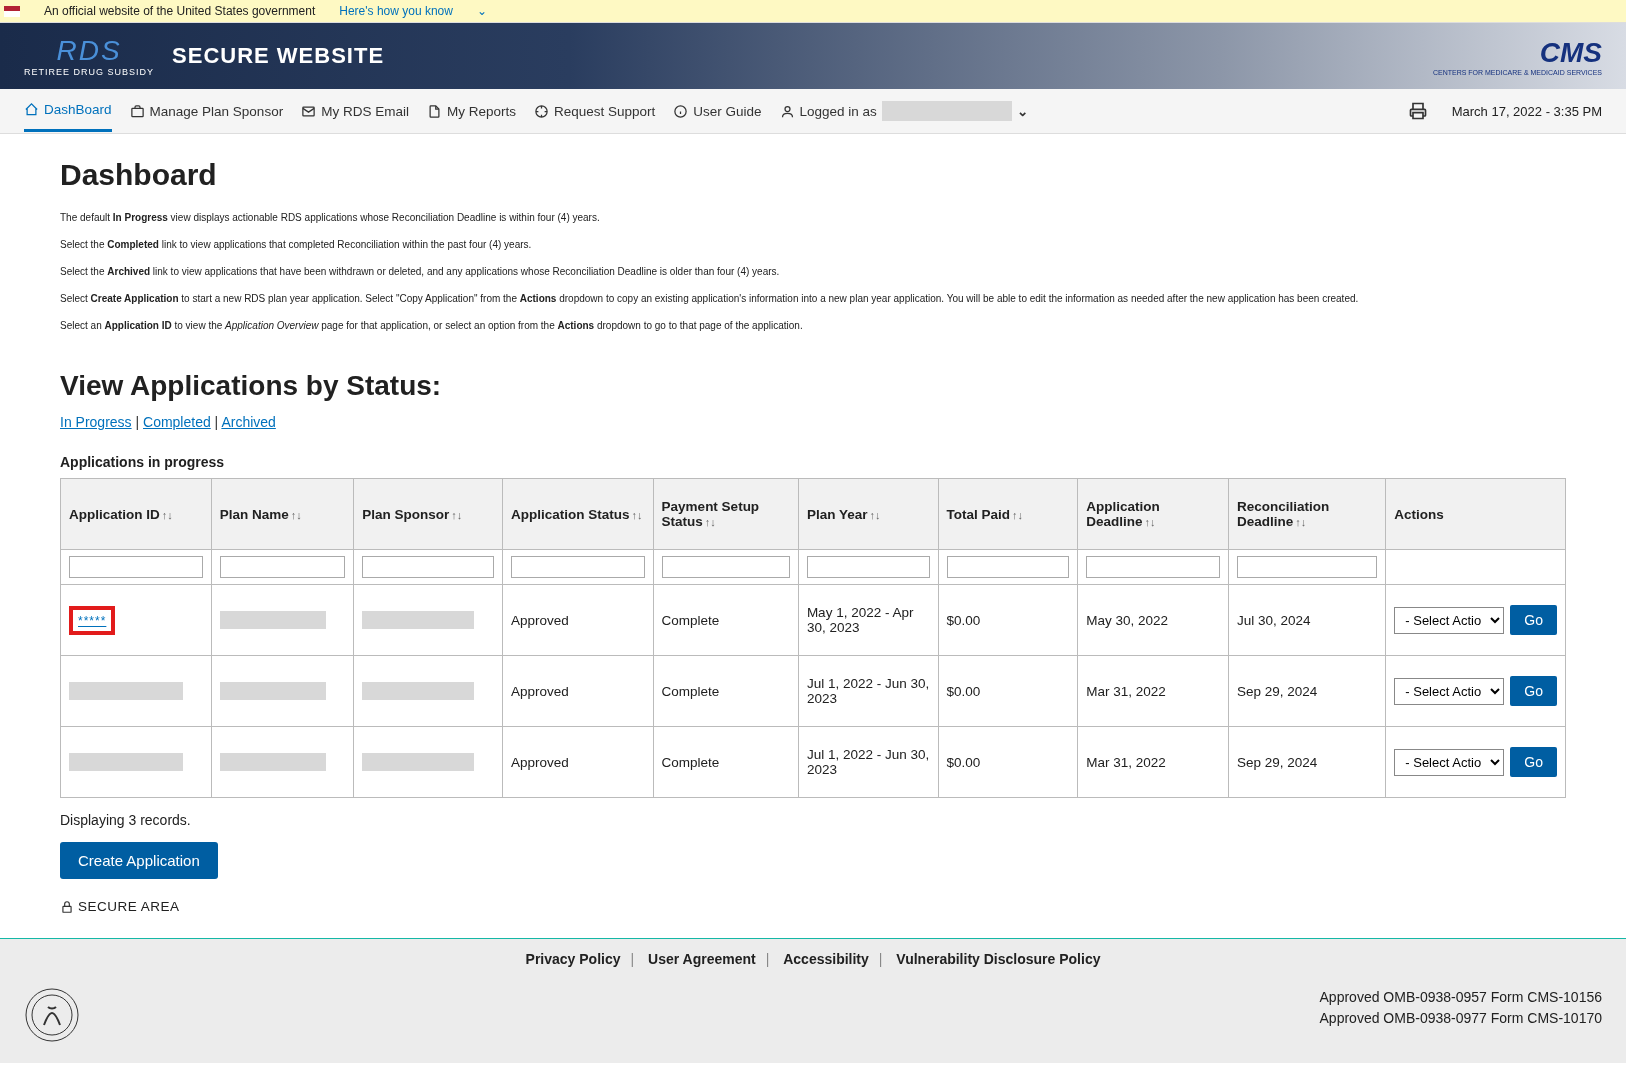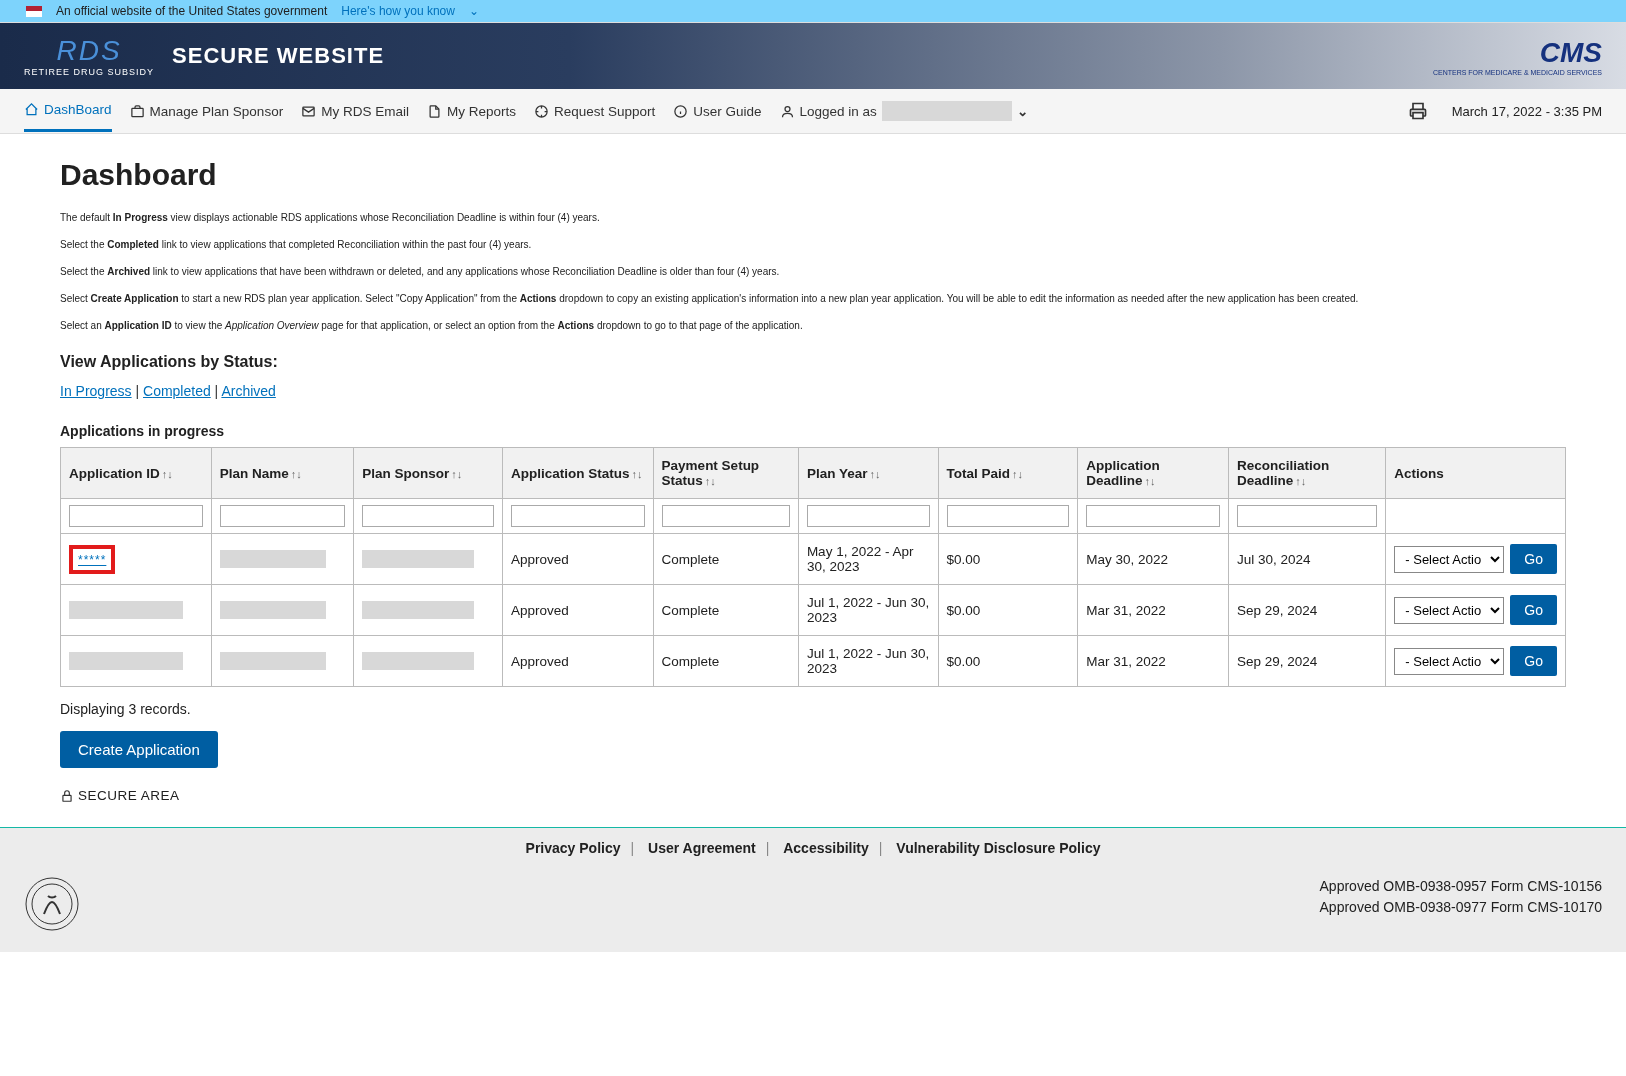--- a/index.html
+++ b/index.html
@@ -1,17 +1,17 @@
 <!DOCTYPE html>
 <html><head>
 <meta charset="utf-8">
 <style>
 * { box-sizing: border-box; margin: 0; padding: 0; }
 body { font-family: -apple-system, BlinkMacSystemFont, "Segoe UI", Arial, sans-serif; font-size: 14px; color: #212121; background: #fff; }
-.gov-banner { background: #7dd3fc; padding: 4px 26px; display: flex; align-items: center; gap: 14px; font-size: 12px; border-bottom: 1px solid #ddd; }
+.gov-banner { background: #fef9c3; padding: 4px 4px; display: flex; align-items: center; gap: 24px; font-size: 12px; border-bottom: 1px solid #ddd; }
 .gov-banner .flag { width: 16px; height: 11px; background: linear-gradient(to bottom, #b22234 0%, #b22234 50%, #fff 50%, #fff 100%);}
 .gov-banner a { color: #0071bc; text-decoration: none; }
 .header { background: linear-gradient(to right, #1a2b4a 0%, #2a3d5f 35%, #8c96a8 75%, #d8dce4 100%); padding: 12px 24px; display: flex; align-items: center; justify-content: space-between; }
 .logo-group { display: flex; align-items: center; gap: 18px; }
 .rds-logo { display: flex; flex-direction: column; align-items: center; color: #fff; }
 .rds-logo .rds-text { font-size: 28px; font-weight: normal; font-style: italic; color: #4a90d9; letter-spacing: 2px; position: relative;}
 .rds-logo .rds-sub { font-size: 9px; letter-spacing: 1px; color: #fff; }
 .secure-title { color: #fff; font-size: 22px; font-weight: 600; letter-spacing: 1px; }
 .cms-logo { text-align:right;}
 .cms-logo .cms-text { font-size: 28px; font-weight: bold; color: #15317e; font-style: italic; display:inline-block; position:relative;}
@@ -22,27 +22,27 @@
 .nav-item.active { color: #0071bc; border-bottom: 3px solid #0071bc; }
 .nav-item .icon { width: 15px; height: 15px; display:inline-flex; align-items:center; justify-content:center;}
 .logged-in-box { background: #d8d8d8; width: 130px; height: 20px; display:inline-block;}
 .nav-right { display: flex; align-items: center; gap: 24px; font-size: 13px;}
 .print-icon { width:20px; height:20px; cursor:pointer;}
 .content { padding: 24px 60px; }
 h1 { font-size: 30px; font-weight: 700; margin-bottom: 18px; }
 .instructions p { margin-bottom: 12px; line-height: 1.5; font-size: 10px;}
 .instructions b { font-weight: 700; }
 .instructions i { font-style: italic; }
-h2 { font-size: 16px; font-weight: 700; margin: 20px 0 12px; }
+h2 { font-size: 28px; font-weight: 700; margin: 37px 0 12px; }
 .status-links { margin-bottom: 24px; }
 .status-links a { color: #0071bc; text-decoration: underline; }
 .status-links span { color: #333; }
 .table-title { font-weight: 700; margin-bottom: 8px; font-size:14px;}
 table { width: 100%; border-collapse: collapse; }
-th, td { border: 1px solid #bbb; padding: 10px 8px; text-align: left; font-size: 13.5px; vertical-align: middle;}
+th, td { border: 1px solid #bbb; padding: 20px 8px; text-align: left; font-size: 13.5px; vertical-align: middle;}
 th { background: #f1f1f1; font-weight: 600; }
 .sort-icon { font-size: 11px; color: #666; margin-left: 2px;}
 .filter-row td { padding: 6px 8px; }
 .filter-row input { width: 100%; height: 22px; border: 1px solid #aaa; padding: 2px 4px; font-size: 12px;}
 .redacted { background: #d8d8d8; height: 18px; width: 85%; display:block;}
 .app-id-link { color: #0071bc; text-decoration: underline; font-size: 12px; letter-spacing: 1px;}
 .highlight-box { border: 4px solid #e21b1b; padding: 3px 5px; display:inline-block;}
 .action-select { border: 1px solid #888; padding: 4px 6px; font-size: 13px; width: 110px; background:#fff;}
 .go-btn { background: #005ea2; color: #fff; border: none; padding: 7px 14px; font-size: 14px; cursor: pointer; border-radius: 2px; margin-left: 6px;}
 .action-cell { white-space:nowrap; }

